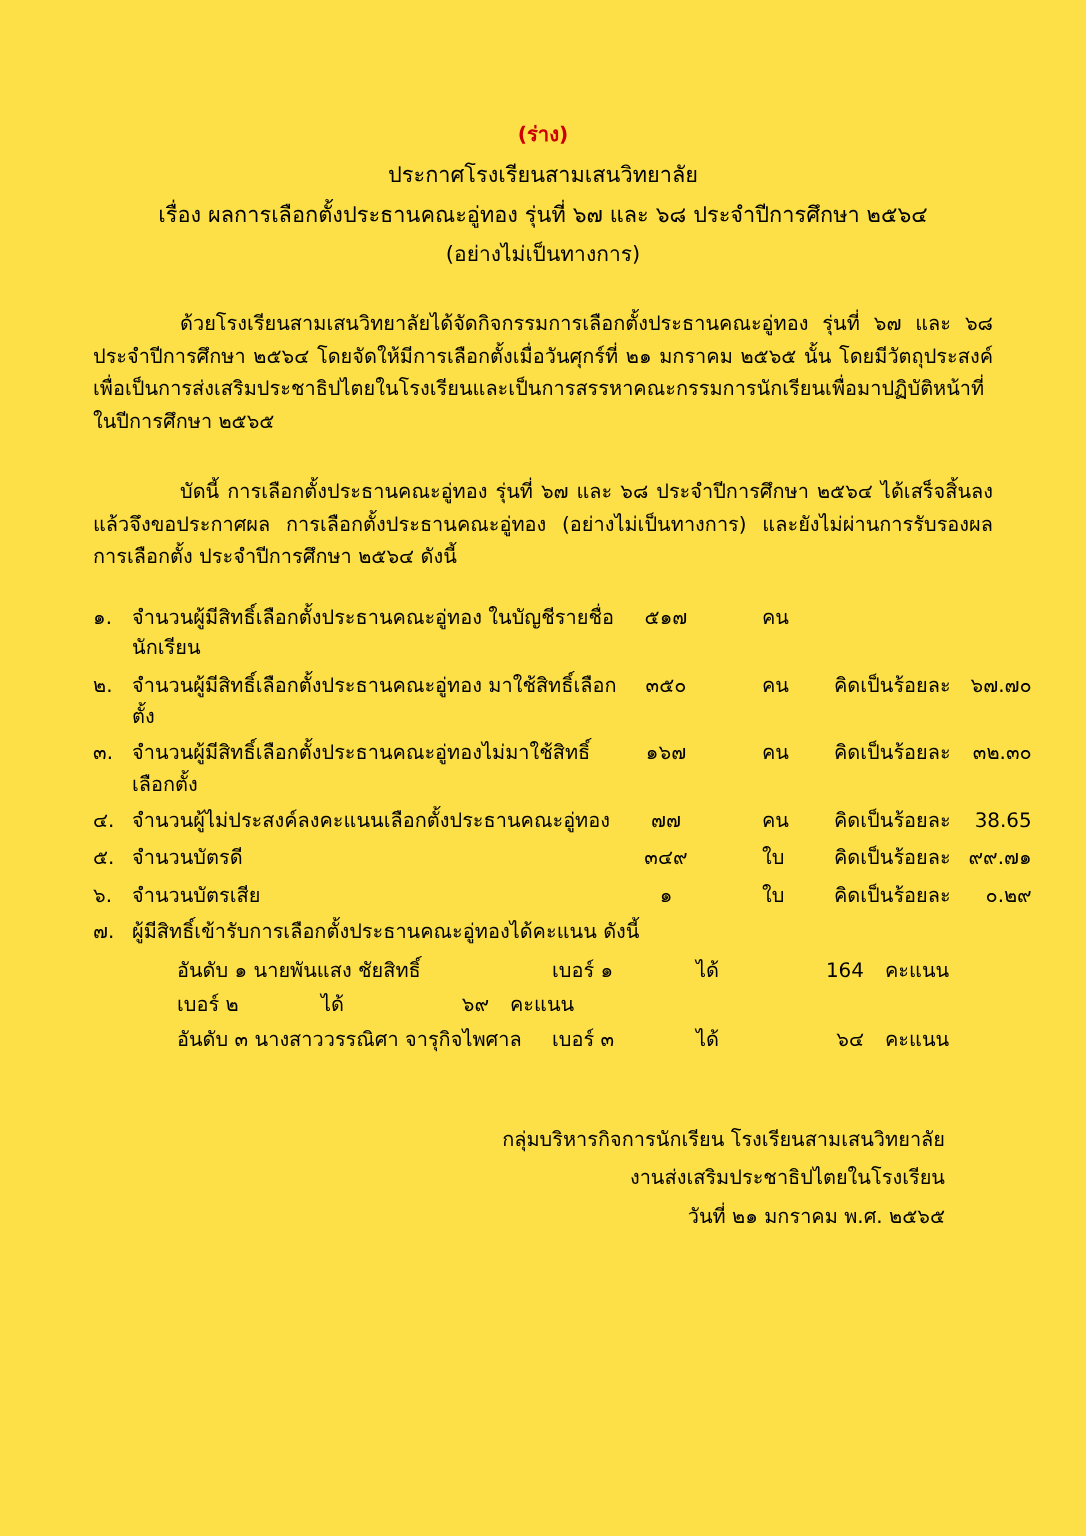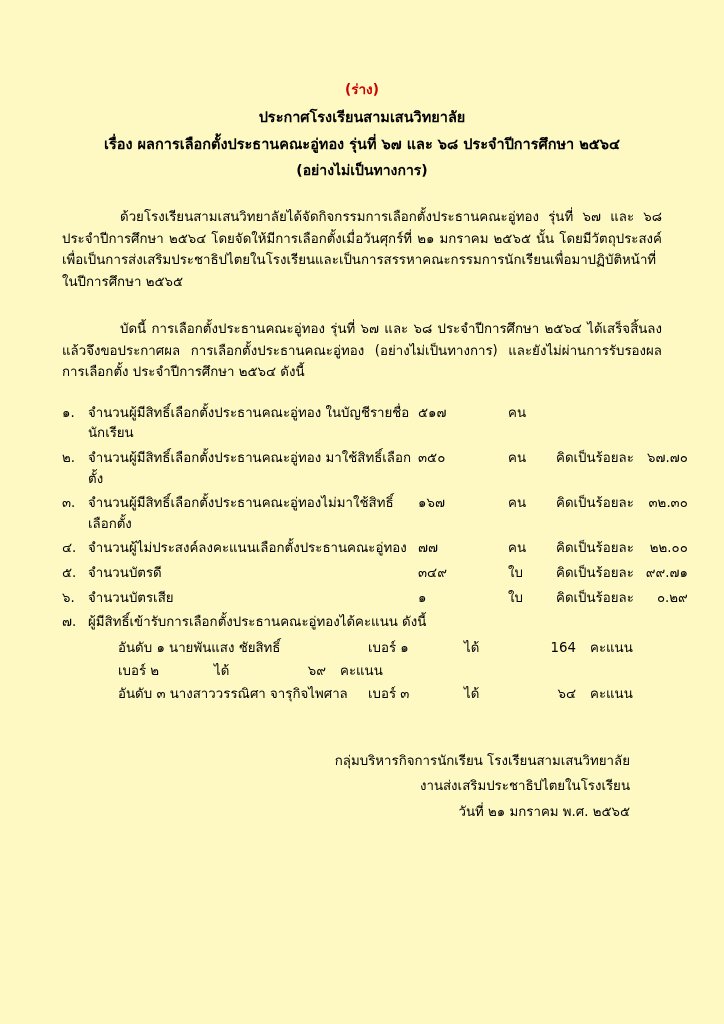--- a/index.html
+++ b/index.html
@@ -13,40 +13,40 @@
     font-family: "DejaVu Sans", "Liberation Sans", sans-serif;
     color: #000000;
     position: relative;
     overflow: hidden;
   }
   .page {
     position: absolute;
     top: 0; left: 0;
     width: 724px;
     height: 1024px;
-    background: #fef9c3;
+    background: #fde047;
   }
   .content {
     position: absolute;
     left: 62px;
     top: 78px;
     width: 600px;
   }
   .draft {
     text-align: center;
     color: #cc0000;
     font-size: 13.5px;
     font-weight: bold;
     margin: 0 0 8px 0;
     letter-spacing: 0px;
   }
   .title-line {
     text-align: center;
     font-size: 14.5px;
-    font-weight: bold;
+    font-weight: normal;
     margin: 0 0 7px 0;
     line-height: 1.35;
   }
   .title-line.sub {
     font-size: 14px;
   }
   .para {
     font-size: 13.3px;
     line-height: 1.62;
     margin: 0 0 2px 0;
@@ -80,21 +80,21 @@
   .label {
     flex: 0 0 auto;
     width: 330px;
   }
   .label.wide {
     width: auto;
   }
   .value {
     width: 52px;
     flex: 0 0 52px;
-    text-align: left;
+    text-align: center;
   }
   .unit {
     width: 62px;
     flex: 0 0 62px;
     text-align: left;
     padding-left: 14px;
     box-sizing: border-box;
     margin-left: 24px;
   }
   .pct {
@@ -188,21 +188,21 @@
         <span class="value">๑๖๗</span>
         <span class="unit">คน</span>
         <span class="pct"><span>คิดเป็นร้อยละ</span><span class="pctval">๓๒.๓๐</span></span>
       </div>
 
       <div class="row">
         <span class="num">๔.</span>
         <span class="label">จำนวนผู้ไม่ประสงค์ลงคะแนนเลือกตั้งประธานคณะอู่ทอง</span>
         <span class="value">๗๗</span>
         <span class="unit">คน</span>
-        <span class="pct"><span>คิดเป็นร้อยละ</span><span class="pctval">๒๒.๐๐</span></span>
+        <span class="pct"><span>คิดเป็นร้อยละ</span><span class="pctval">38.65</span></span>
       </div>
 
       <div class="row">
         <span class="num">๕.</span>
         <span class="label">จำนวนบัตรดี</span>
         <span class="value">๓๔๙</span>
         <span class="unit">ใบ</span>
         <span class="pct"><span>คิดเป็นร้อยละ</span><span class="pctval">๙๙.๗๑</span></span>
       </div>
 

